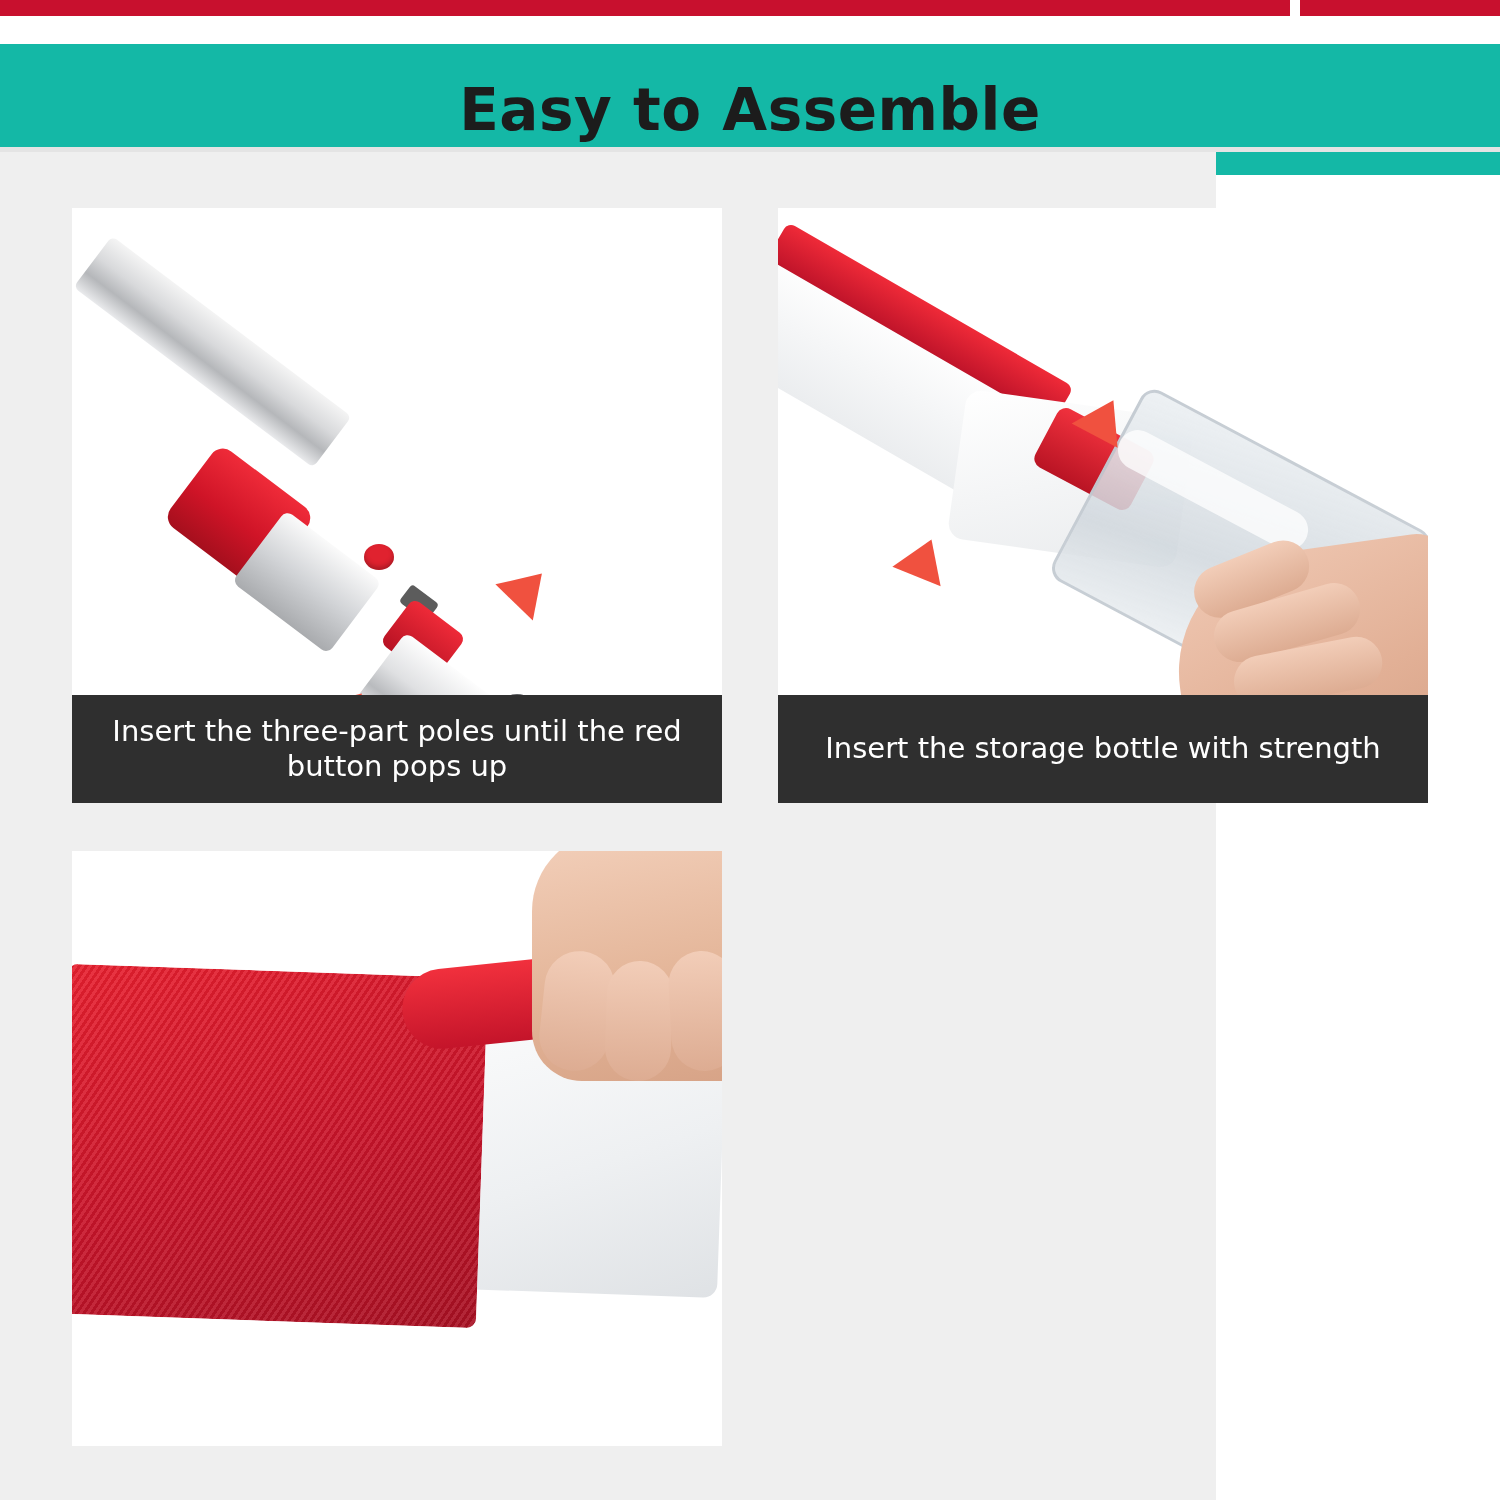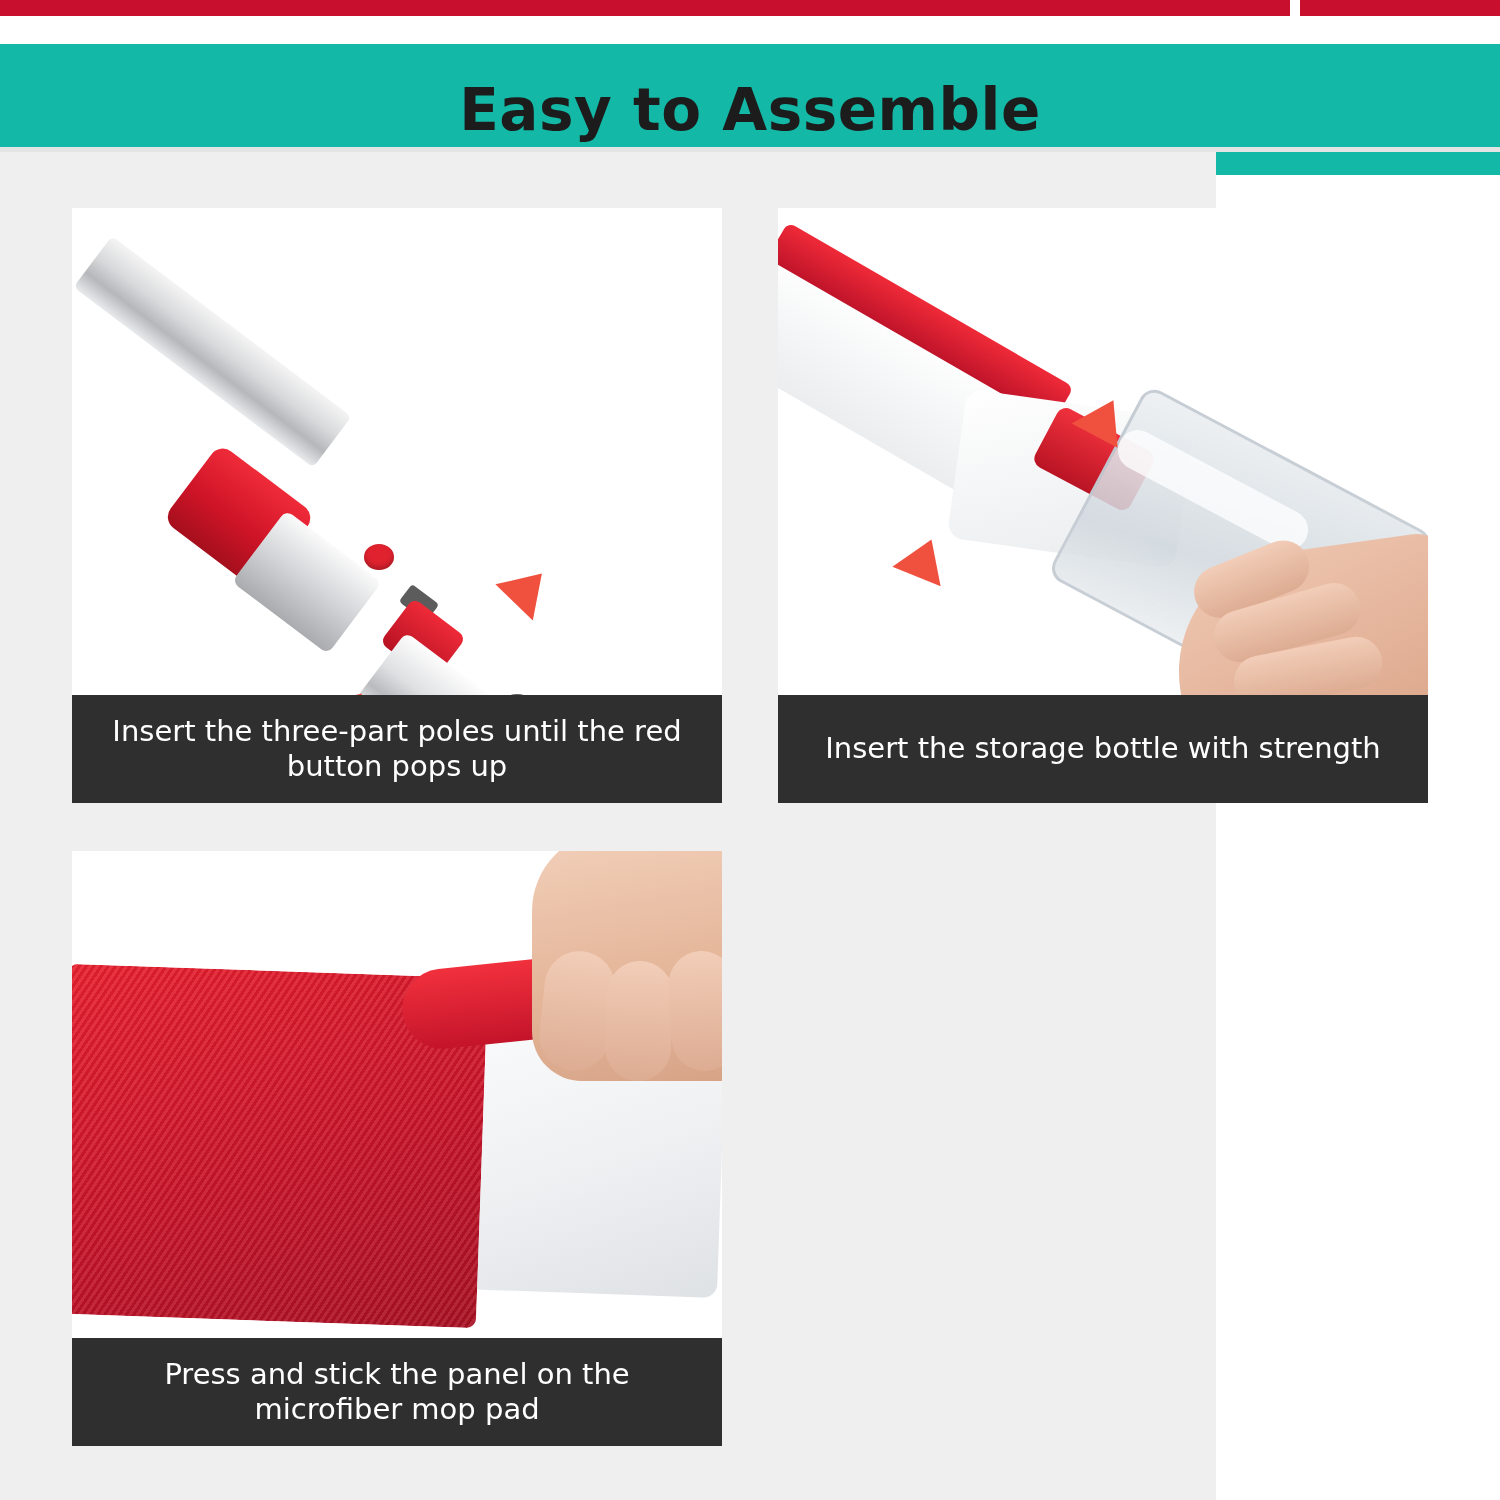--- a/index.html
+++ b/index.html
@@ -420,18 +420,15 @@
     <div class="photo">
       <div class="pad-white"></div>
       <div class="pad-red"></div>
       <div class="pad-flap"></div>
       <div class="hand4">
         <div class="finger" style="left:10px;top:120px;width:70px;height:120px;transform:rotate(6deg);"></div>
         <div class="finger" style="left:74px;top:130px;width:66px;height:120px;transform:rotate(2deg);"></div>
         <div class="finger" style="left:138px;top:120px;width:66px;height:120px;transform:rotate(-3deg);"></div>
       </div>
     </div>
-    <div class="caption">
-      <span>Press and stick the panel on the microfiber mop pad</span>
-    </div>
   </div>
 
 </div>
 
 </body></html>

